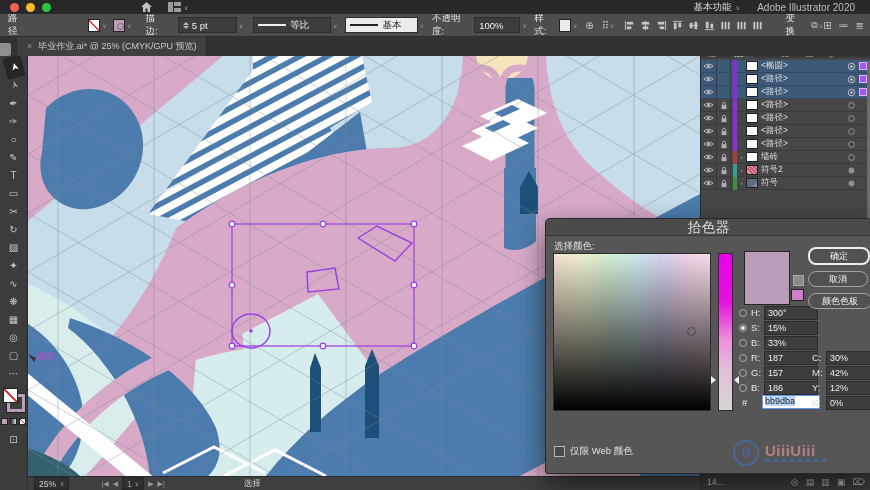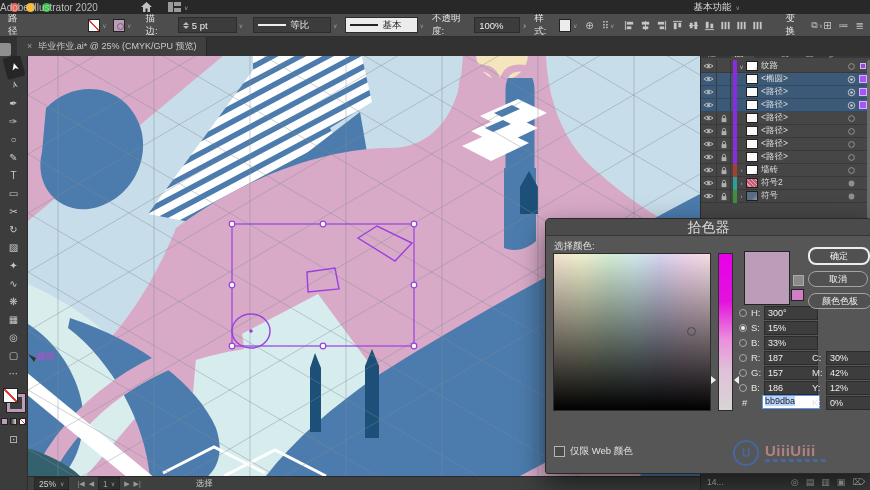--- a/index.html
+++ b/index.html
@@ -3,21 +3,21 @@
 <meta charset="utf-8">
 <style>
   html,body{margin:0;padding:0;width:870px;height:490px;overflow:hidden;background:#262626;
     font-family:"Liberation Sans","DejaVu Sans",sans-serif;-webkit-user-select:none;}
   .abs{position:absolute;}
   
   #titlebar{left:0;top:0;width:870px;height:14px;background:#282828;display:flex;align-items:center;z-index:40;}
   .tl{width:9px;height:9px;border-radius:50%;margin-left:7px;display:inline-block;}
   .tl.r{background:#f35f57;margin-left:10px;}.tl.y{background:#febc2e;}.tl.g{background:#28c840;}
   .tb-ic{color:#b5b5b5;margin-left:16px;display:flex;align-items:center;height:14px;}
-  #app-title{position:absolute;left:0;right:15px;text-align:left;color:#bdbdbd;font-size:10px;pointer-events:none;}
+  #app-title{position:absolute;left:0;right:15px;text-align:right;color:#bdbdbd;font-size:10px;pointer-events:none;}
   #ws-btn{position:absolute;right:130px;color:#dedede;font-size:9.5px;display:flex;gap:4px;align-items:center;}
   #search-box{position:absolute;right:4px;width:118px;color:#9a9a9a;font-size:9px;display:flex;gap:4px;align-items:center;border-left:1px solid #3a3a3a;padding-left:8px;height:14px;}
   .chev{font-size:6px;color:#9a9a9a;}
   
   #controlbar{left:0;top:14px;width:870px;height:22px;background:#4d4d4d;border-bottom:1px solid #2e2e2e;display:flex;align-items:center;font-size:9.5px;color:#e3e3e3;z-index:39;}
   .cb-gap{margin-left:8px;}
   .sw{width:13px;height:13px;border:1px solid #222;display:inline-block;box-sizing:border-box;}
   .sw.none{background:linear-gradient(to top right,#fff 44%,#e23b3b 46%,#e23b3b 54%,#fff 56%);}
   .sw.stroke{background:#bb9dba;position:relative;}
   .sw.stroke::after{content:"";position:absolute;left:3px;top:3px;width:5px;height:5px;border:1.5px solid #7e5e7c;border-radius:50%;}
@@ -66,21 +66,21 @@
   .c-thumb.tex{background:linear-gradient(135deg,#fff 70%,#d9d9d9);}
   .c-name{flex:1;white-space:nowrap;overflow:hidden;}
   .c-target{width:13px;display:flex;justify-content:center;}
   .c-sq{width:9px;display:flex;justify-content:center;}
   .c-sq i{display:block;width:6px;height:6px;background:#a855f7;border:1px solid #d9b3ff;}
   .c-sq i.small{width:4px;height:4px;background:#8d4fd0;}
   #pscroll{position:absolute;right:0;top:24px;width:4px;height:180px;background:#6b6b6b;border-radius:2px;}
   #pfooter{position:absolute;left:0;bottom:0;width:170px;height:18px;background:#3a3a3a;border-top:1px solid #2a2a2a;display:flex;align-items:center;font-size:8.5px;color:#c2c2c2;gap:7px;padding:0 6px;box-sizing:border-box;}
   #pfooter .fic{color:#b5b5b5;font-size:9px;}
   
-  #statusbar{left:28px;top:476px;width:672px;height:14px;background:#3f3f3f;border-top:1px solid #2b2b2b;display:flex;align-items:center;font-size:8.5px;color:#cfcfcf;z-index:6;box-sizing:border-box;}
+  #statusbar{left:28px;top:476px;width:672px;height:14px;background:#3f3f3f;border-top:1px solid #2b2b2b;display:flex;align-items:center;font-size:8.5px;color:#cfcfcf;z-index:6;box-sizing:border-box;gap:24px;}
   .sb-well{background:#2f2f2f;border:1px solid #262626;height:11px;display:flex;align-items:center;padding:0 4px;margin-left:6px;}
   .sb-nav{display:flex;gap:4px;margin-left:8px;color:#9a9a9a;font-size:7px;align-items:center;}
   
   #cp{left:545px;top:218px;width:325px;height:254px;background:#565656;border:1px solid #282828;border-radius:5px 5px 3px 3px;box-shadow:0 10px 28px rgba(0,0,0,.55);z-index:20;color:#e2e2e2;font-size:9.5px;}
   #cp-title{height:16px;background:#4b4b4b;border-bottom:1px solid #353535;border-radius:5px 5px 0 0;text-align:center;line-height:16px;font-size:14px;color:#dcdcdc;}
   #cp-label{position:absolute;left:8px;top:21px;}
   #cp-field{position:absolute;left:7px;top:34px;width:156px;height:156px;border:1px solid #2c2c2c;
     background:linear-gradient(to bottom,rgba(0,0,0,0) 0%,rgba(0,0,0,1) 100%),
     linear-gradient(to right,#f3e3cf,#eef0cd 18%,#d3ecd4 36%,#cfe9ea 52%,#d6d4ef 68%,#efd4ea 84%,#f6dde6 100%);}
   #cp-marker{position:absolute;left:133px;top:73px;width:7px;height:7px;border:1.5px solid #4a4a4a;border-radius:50%;}
@@ -428,41 +428,20 @@
   <div id="ptabs">
       <span class="ptab">属性</span>
       <span class="ptab active">图层</span>
       <span class="ptab">库</span>
       <span class="ptab">渐变</span>
       <span class="ptab">颜色</span>
       <span class="ptab">颜色参</span>
       <span class="pmenu">≡</span>
     </div>
   <div id="lrows">
-      <div class="lrow">
-        <span class="c-eye">
-          <svg width="11" height="8" viewBox="0 0 12 8">
-            <path d="M1 4 Q6 0 11 4 Q6 8 1 4 Z" fill="none" stroke="#c0c0c0"></path>
-            <circle cx="6" cy="4" r="1.5" fill="#c0c0c0"></circle>
-          </svg>
-        </span>
-        <span class="c-lock"></span>
-        <span class="c-bar" style="background: rgb(138, 43, 226);"></span>
-        <span class="c-exp">∨</span>
-        <span class="c-thumb tex"></span>
-        <span class="c-name">纹路</span>
-        <span class="c-target">
-          <svg width="9" height="9" viewBox="0 0 10 10">
-            <circle cx="5" cy="5" r="3.2" fill="none" stroke="#9a9a9a"></circle>
-          </svg>
-        </span>
-        <span class="c-sq">
-          <i class="small"></i>
-        </span>
-      </div>
       <div class="lrow sel">
         <span class="c-eye">
           <svg width="11" height="8" viewBox="0 0 12 8">
             <path d="M1 4 Q6 0 11 4 Q6 8 1 4 Z" fill="none" stroke="#c0c0c0"></path>
             <circle cx="6" cy="4" r="1.5" fill="#c0c0c0"></circle>
           </svg>
         </span>
         <span class="c-lock"></span>
         <span class="c-bar" style="background: rgb(138, 43, 226);"></span>
         <span class="c-exp"></span>

